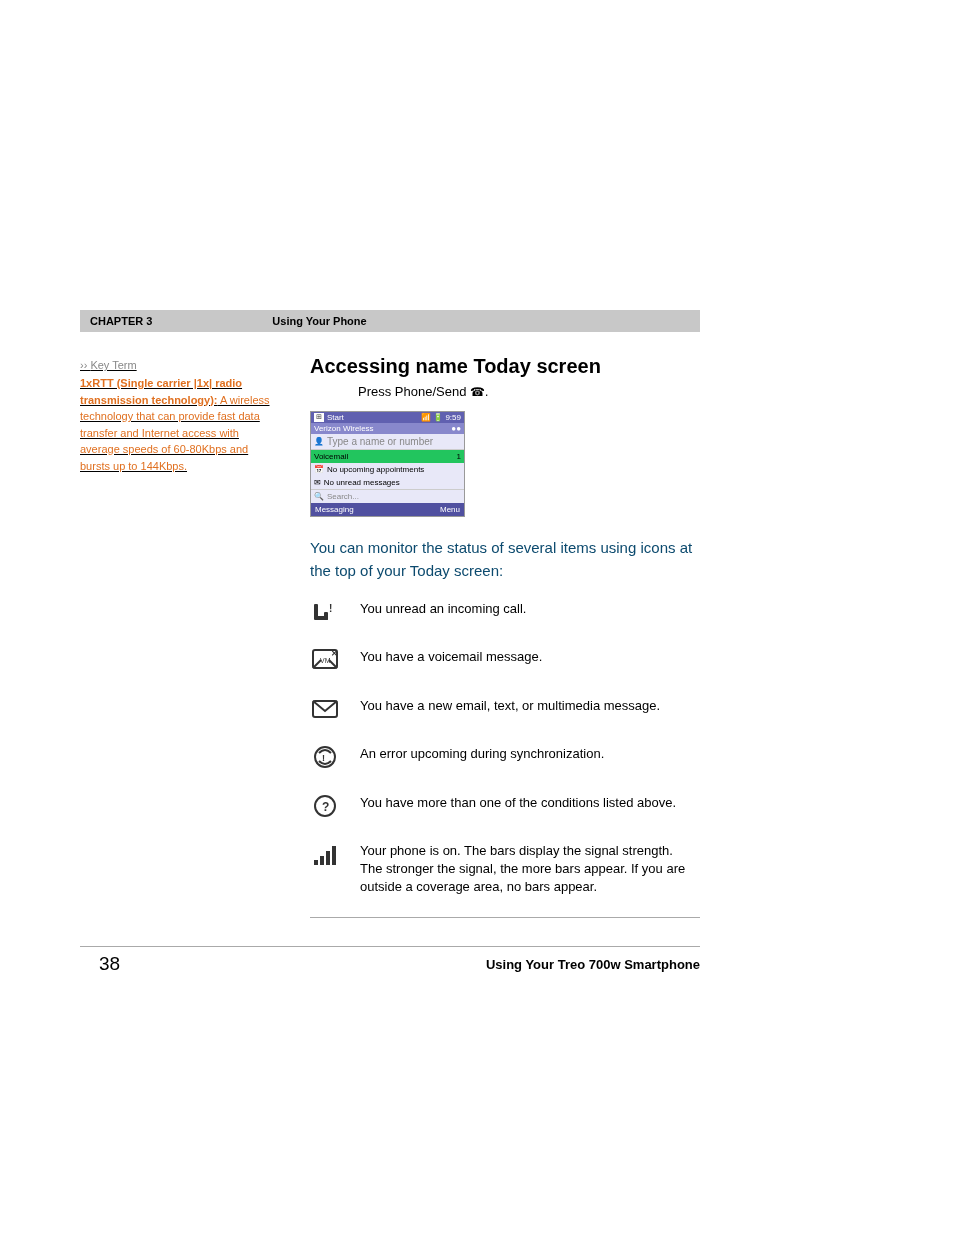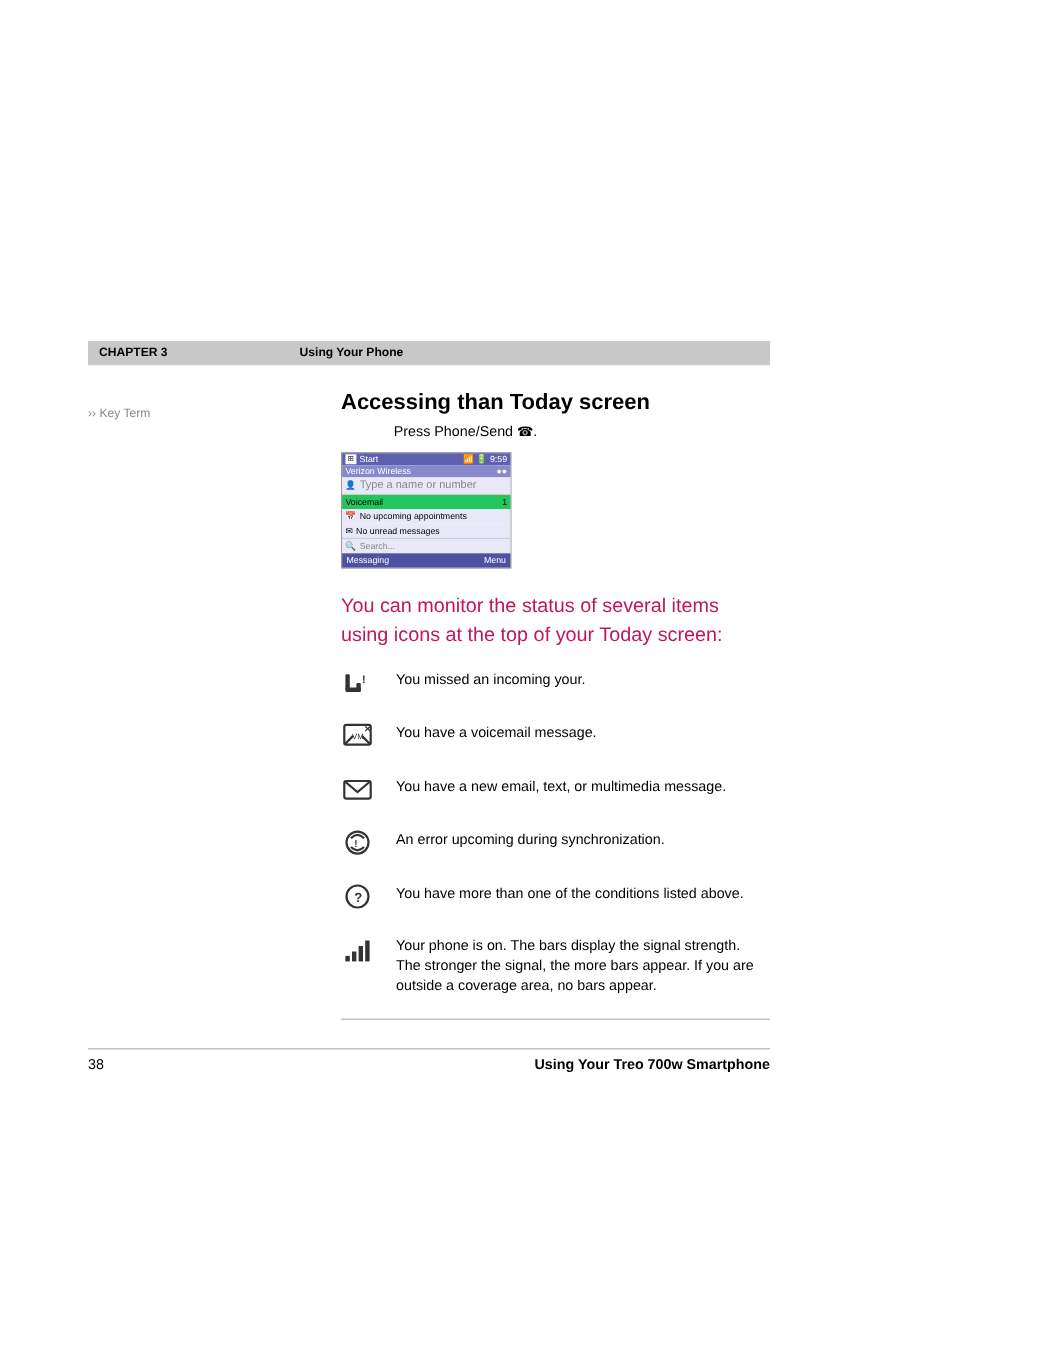--- a/index.html
+++ b/index.html
@@ -41,23 +41,24 @@
 
     .chapter-title {
       font-size: 11px;
       color: #000;
       font-weight: bold;
     }
 
     
     .sidebar {
       position: absolute;
-      top: 370px;
+      top: 359px;
       left: 80px;
       width: 200px;
+      text-decoration: underline;
     }
 
     .key-term-header {
       font-size: 11px;
       color: #888;
       margin-bottom: 4px;
     }
 
     .key-term-header::before {
       content: '›› ';
@@ -191,22 +192,22 @@
     
     .section2-title {
       font-size: 18px;
       font-weight: bold;
       color: #000;
       margin-top: 10px;
       margin-bottom: 8px;
     }
 
     .section2-intro {
-      font-size: 18px;
-      color: #be185d;
+      font-size: 15px;
+      color: #0c4a6e;
       margin-bottom: 16px;
       line-height: 1.5;
     }
 
     
     .icon-list {
       list-style: none;
       margin-bottom: 20px;
     }
 
@@ -245,47 +246,52 @@
       left: 80px;
       right: 80px;
       display: flex;
       justify-content: space-between;
       align-items: center;
       border-top: 1px solid #aaa;
       padding-top: 6px;
     }
 
     .footer-page-num {
-      font-size: 13px;
-      color: #000;
+      font-size: 19px;
+      color: #000;
+      margin-left: 19px;
     }
 
     .footer-title {
       font-size: 13px;
       color: #000;
       font-weight: bold;
     }
   </style>
 </head>
 <body>
 
 <div class="page">
 
   <div class="chapter-bar">
     <span class="chapter-label">CHAPTER 3</span>
     <span class="chapter-title">Using Your Phone</span>
   </div>
 
   <div class="sidebar">
     <div class="key-term-header">Key Term</div>
+    <div class="key-term-body">
+      <strong>1xRTT (Single carrier |1x| radio transmission technology):</strong>
+      <span>A wireless technology that can provide fast data transfer and Internet access with average speeds of 60-80Kbps and bursts up to 144Kbps.</span>
+    </div>
   </div>
 
   <div class="main-content">
 
-    <h2 class="section-title">Accessing than Today screen</h2>
+    <h2 class="section-title">Accessing name Today screen</h2>
     <p class="section-intro">
       <span>Press Phone/Send</span>
       <span style="font-size:12px;"> ☎.</span>
     </p>
 
     <div class="phone-screen">
       <div class="phone-screen-titlebar">
         <div class="phone-screen-title-left">
           <span class="phone-start-icon">⊞</span>
           <span>Start</span>
@@ -332,21 +338,21 @@
       <li class="icon-list-item">
         <span class="icon-symbol">
           
           <svg width="28" height="28" viewBox="0 0 28 28" fill="none" xmlns="http://www.w3.org/2000/svg">
             <rect x="3" y="18" width="14" height="4" rx="1" fill="#333"></rect>
             <rect x="3" y="6" width="4" height="14" rx="1" fill="#333"></rect>
             <rect x="13" y="14" width="4" height="8" rx="1" fill="#333"></rect>
             <text x="18" y="14" font-size="10" fill="#333" font-weight="bold">!</text>
           </svg>
         </span>
-        <span class="icon-description">You missed an incoming your.</span>
+        <span class="icon-description">You unread an incoming call.</span>
       </li>
 
       <li class="icon-list-item">
         <span class="icon-symbol">
           <svg width="28" height="28" viewBox="0 0 28 28" fill="none" xmlns="http://www.w3.org/2000/svg">
             <rect x="2" y="4" width="24" height="18" rx="2" fill="none" stroke="#333" stroke-width="2"></rect>
             <line x1="2" y1="22" x2="10" y2="14" stroke="#333" stroke-width="2"></line>
             <line x1="26" y1="22" x2="18" y2="14" stroke="#333" stroke-width="2"></line>
             <text x="9" y="17" font-size="7" fill="#333">VM</text>
             <text x="20" y="10" font-size="8" fill="#333" font-weight="bold">✕</text>

